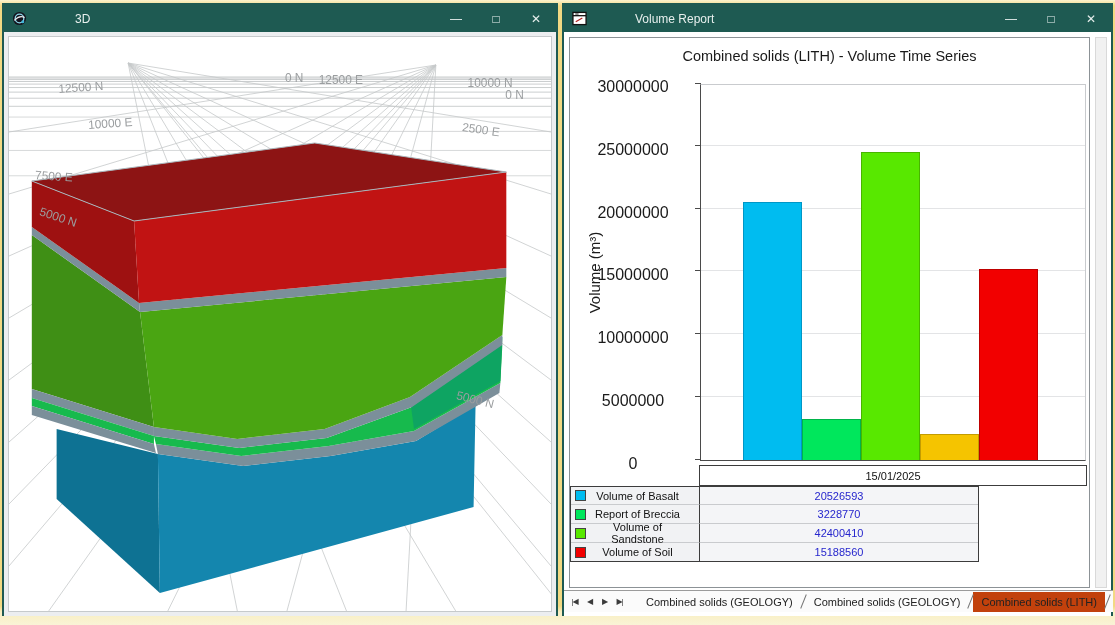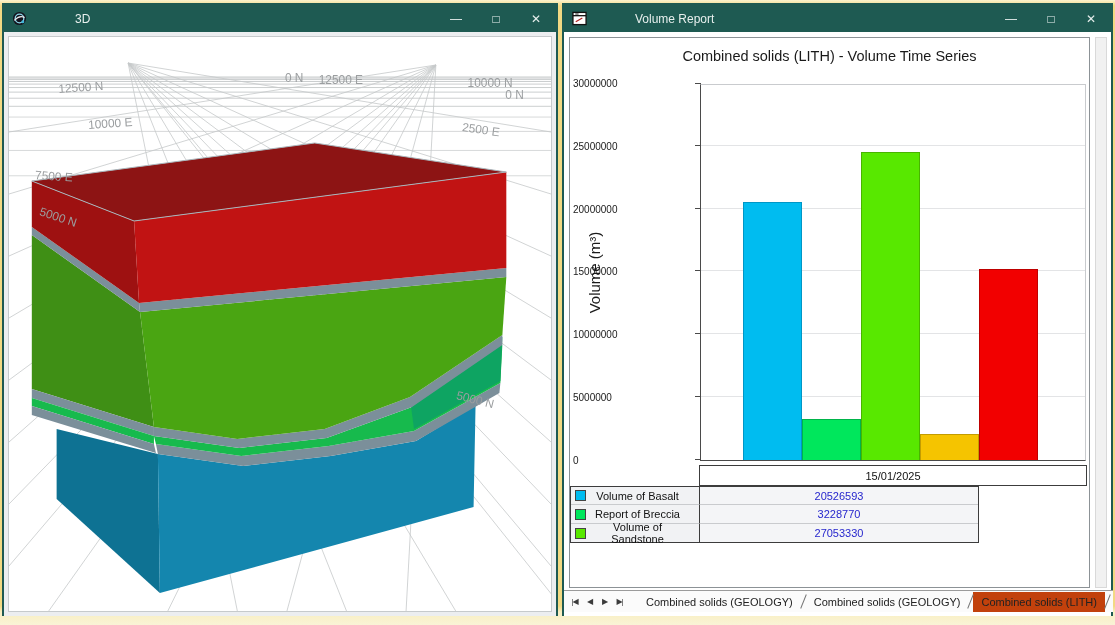--- a/index.html
+++ b/index.html
@@ -30,22 +30,22 @@
     background:#F1F1F1; border:1px solid #D9D9D9; }
   #chartTitle { position:absolute; top:10px; left:0; width:100%; text-align:center;
     font-size:14.5px; color:#1A1A1A; }
   #yTitle { position:absolute; left:-36px; top:226px; width:120px; text-align:center;
     transform:rotate(-90deg); font-size:15px; color:#1A1A1A; }
   #plot { position:absolute; left:130px; top:46px; width:386px; height:377px;
     border-left:1px solid #4A4A4A; border-bottom:1px solid #4A4A4A;
     border-top:1px solid #C9CBCE; border-right:1px solid #C9CBCE; }
   .gridline { position:absolute; left:0; right:0; height:1px; background:#E3E4E6; }
   .ytick-mark { position:absolute; left:-6px; width:6px; height:1px; background:#4A4A4A; }
-  .ytick-label { position:absolute; left:-128px; width:120px; text-align:left;
-    font-size:10px; color:#1A1A1A; }
+  .ytick-label { position:absolute; left:-128px; width:120px; text-align:center;
+    font-size:16px; color:#1A1A1A; }
   .bar { position:absolute; bottom:0; width:59px; }
 
   #volTable { position:absolute; left:0; top:427px; width:409px; font-size:11px; }
   #tblHeader { margin-left:129px; width:388px; height:21px; border:1px solid #3C3C3C;
     background:#FFFFFF; display:flex; align-items:center; justify-content:center; color:#111; }
   .tbl-row { display:flex; height:19px; border-left:1px solid #3C3C3C; border-right:1px solid #3C3C3C; }
   .tbl-row:last-child { border-bottom:1px solid #3C3C3C; }
   .tbl-row:first-of-type { border-top:1px solid #3C3C3C; }
   .legend-cell { width:129px; background:#F1F2F4; border-right:1px solid #3C3C3C;
     border-bottom:1px solid #C9CBCE; display:flex; align-items:center; }
@@ -231,24 +231,31 @@
       <span class="legend-text">Report of Breccia</span>
     </div>
     <div class="value-cell" style="color: rgb(38, 38, 205);">3228770</div>
   </div>
 
   <div class="tbl-row">
     <div class="legend-cell">
       <span class="swatch" style="background: rgb(88, 232, 0);"></span>
       <span class="legend-text">Volume of Sandstone</span>
     </div>
-    <div class="value-cell" style="color: rgb(38, 38, 205);">27053330</div>
-  </div>
-
-
+    <div class="value-cell" style="color: rgb(38, 38, 205);">42400410</div>
+  </div>
+
+
+  <div class="tbl-row">
+    <div class="legend-cell">
+      <span class="swatch" style="background: rgb(242, 0, 0);"></span>
+      <span class="legend-text">Volume of Soil</span>
+    </div>
+    <div class="value-cell" style="color: rgb(38, 38, 205);">15188560</div>
+  </div>
 </div>
       </div>
     </div>
 
     <div id="vscroll"></div>
 
     <div id="tabBar">
       <div class="nav-group">
           <div class="nav-btn">|◀</div>
           <div class="nav-btn">◀</div>

